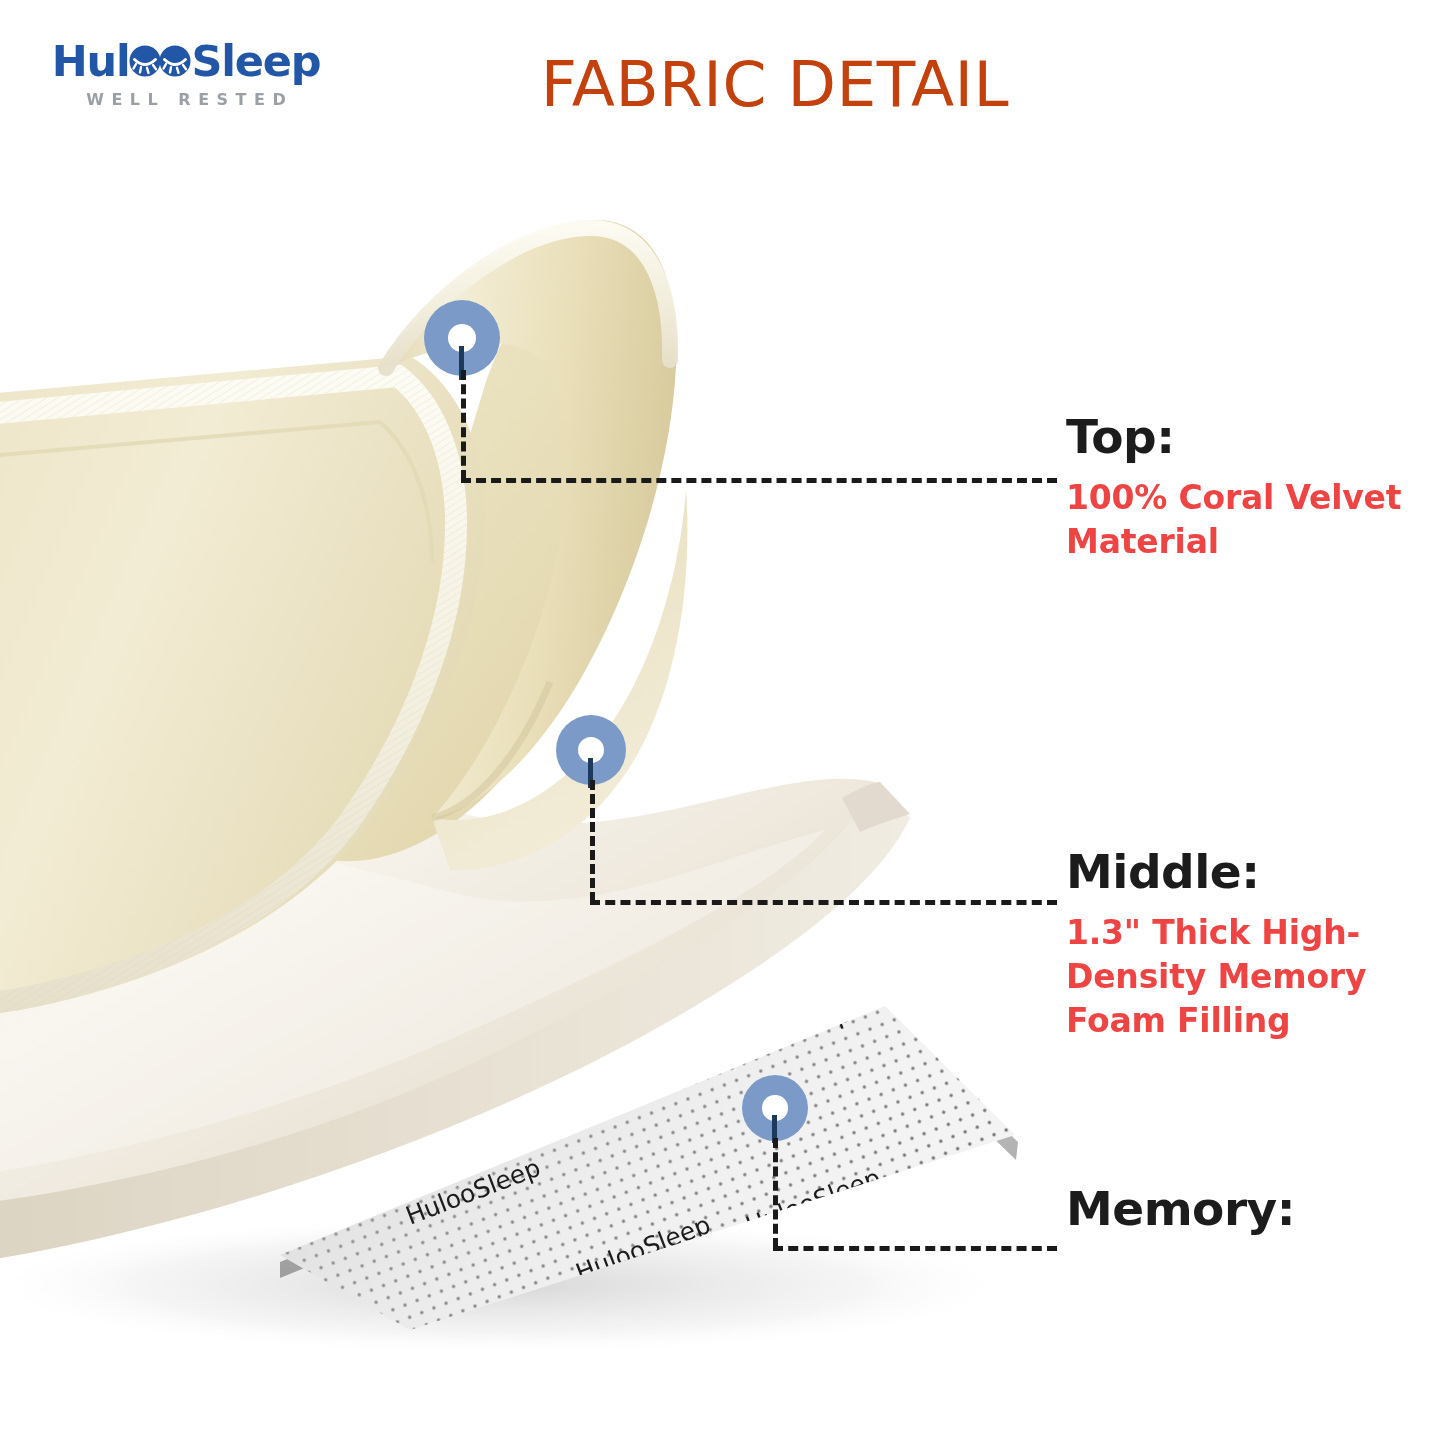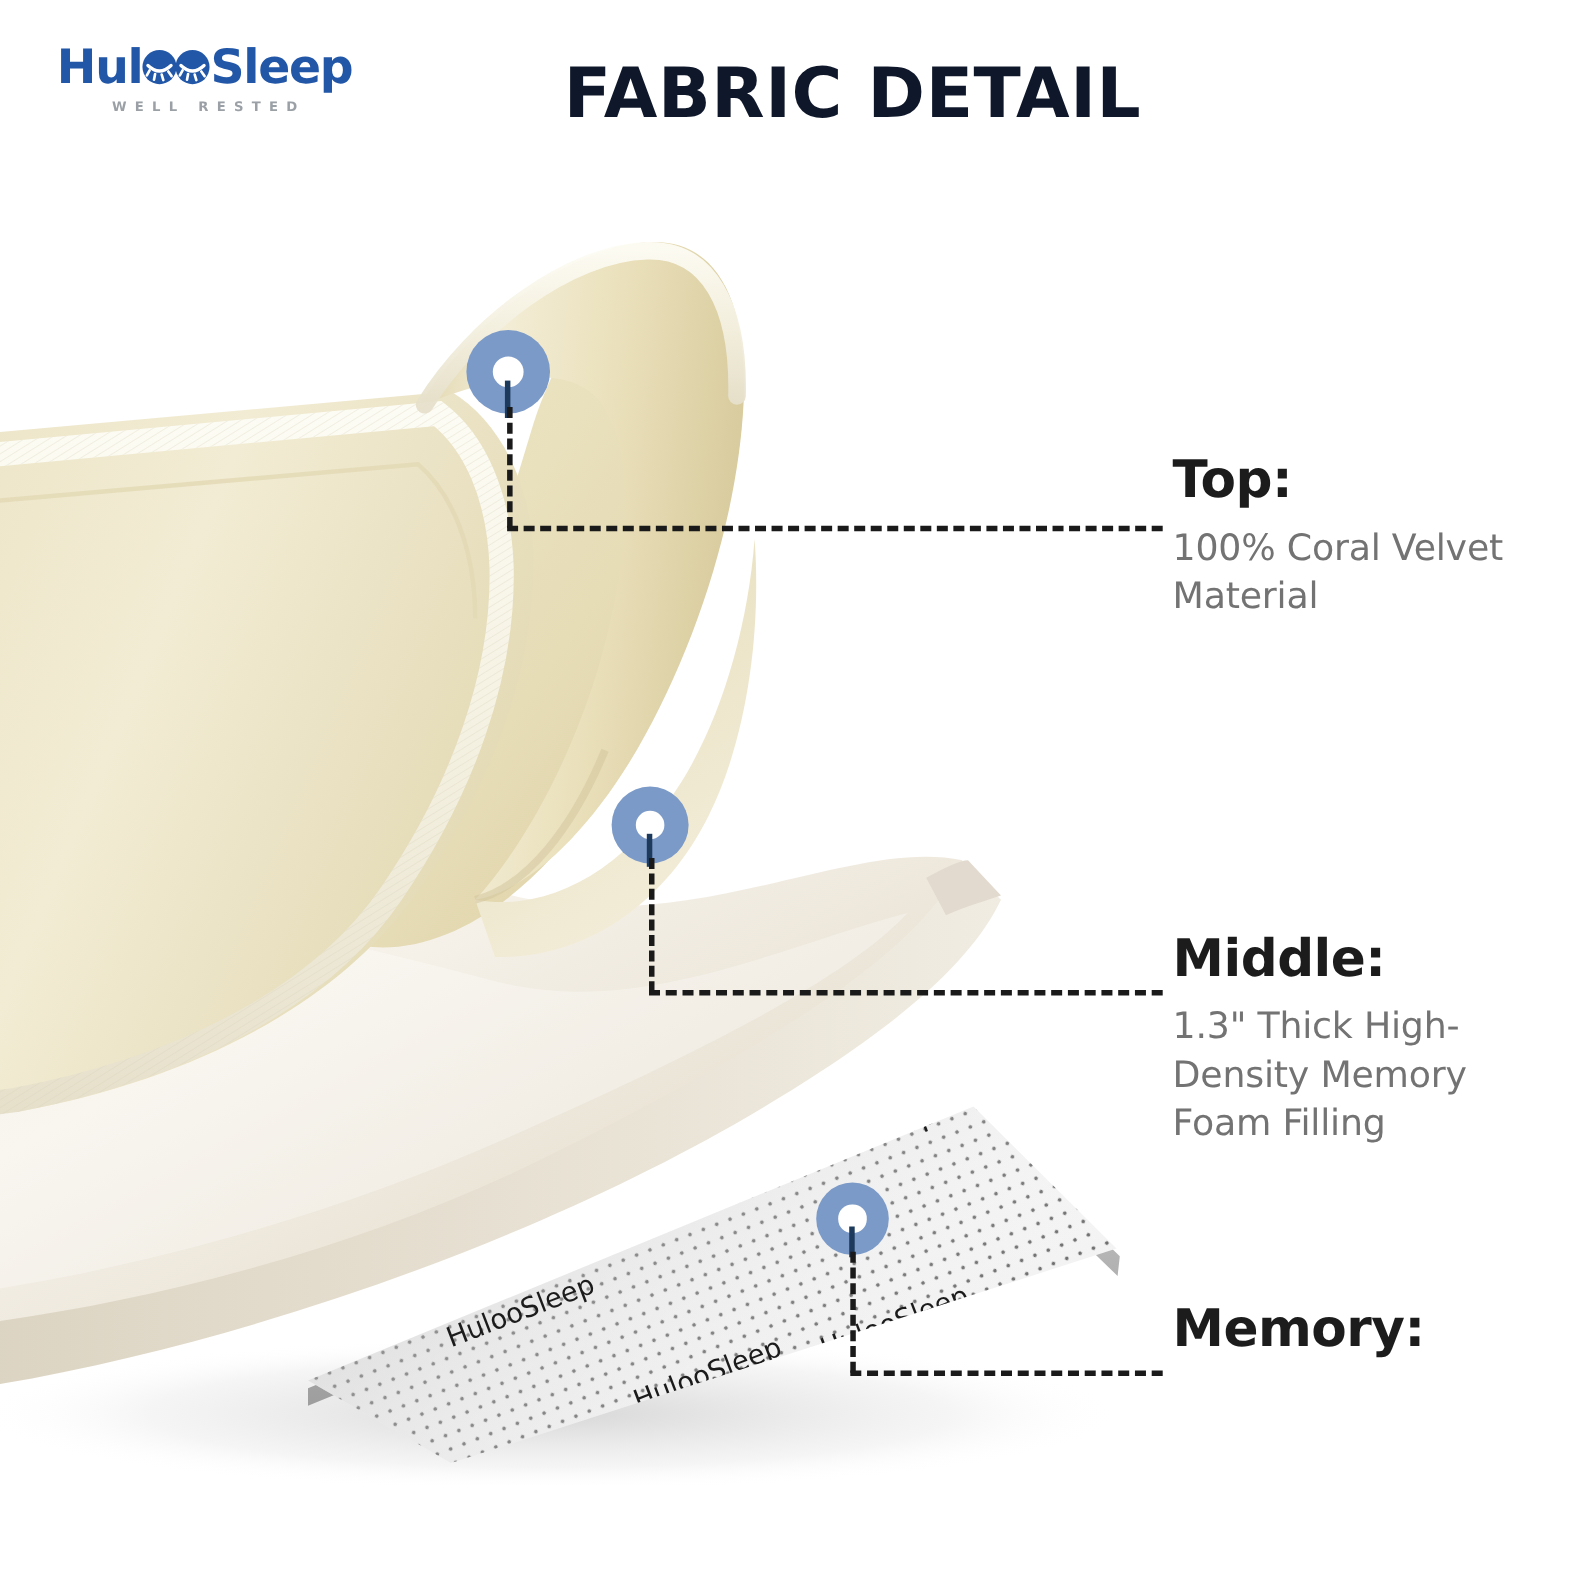--- a/index.html
+++ b/index.html
@@ -50,36 +50,36 @@
     width: 62px;
     height: 34px;
     vertical-align: -4px;
   }
   #brand-tagline {
     position: absolute;
     left: 0;
     top: 56px;
     width: 300px;
     text-align: center;
-    font-size: 12px;
+    font-size: 16px;
     font-weight: bold;
     letter-spacing: 7.5px;
     color: #9aa0a6;
     text-indent: 7.5px;
   }
 
   #page-title {
     position: absolute;
     left: 470px;
     top: 53px;
     width: 610px;
     text-align: center;
     font-size: 63px;
-    font-weight: bold;
-    color: #0f172a;
+    font-weight: normal;
+    color: #c2410c;
     letter-spacing: 0.5px;
     line-height: 1;
   }
 
   
   #product-photo {
     position: absolute;
     left: -20px;
     top: 170px;
     width: 1080px;
@@ -131,24 +131,25 @@
   .callout-heading {
     font-size: 47px;
     font-weight: bold;
     color: #1c1c1c;
     line-height: 1.04;
     letter-spacing: -0.5px;
     margin: 0;
   }
   .callout-body {
     font-size: 33px;
-    color: #737373;
+    color: #ef4444;
     line-height: 1.33;
     margin: 14px 0 0 0;
     letter-spacing: -0.2px;
+    font-weight: bold;
   }
 </style>
 </head>
 <body>
 
 <div id="page">
 
   <div id="brand-logo">
     <div id="brand-wordmark">
       <span class="wm-text">Hul</span>

